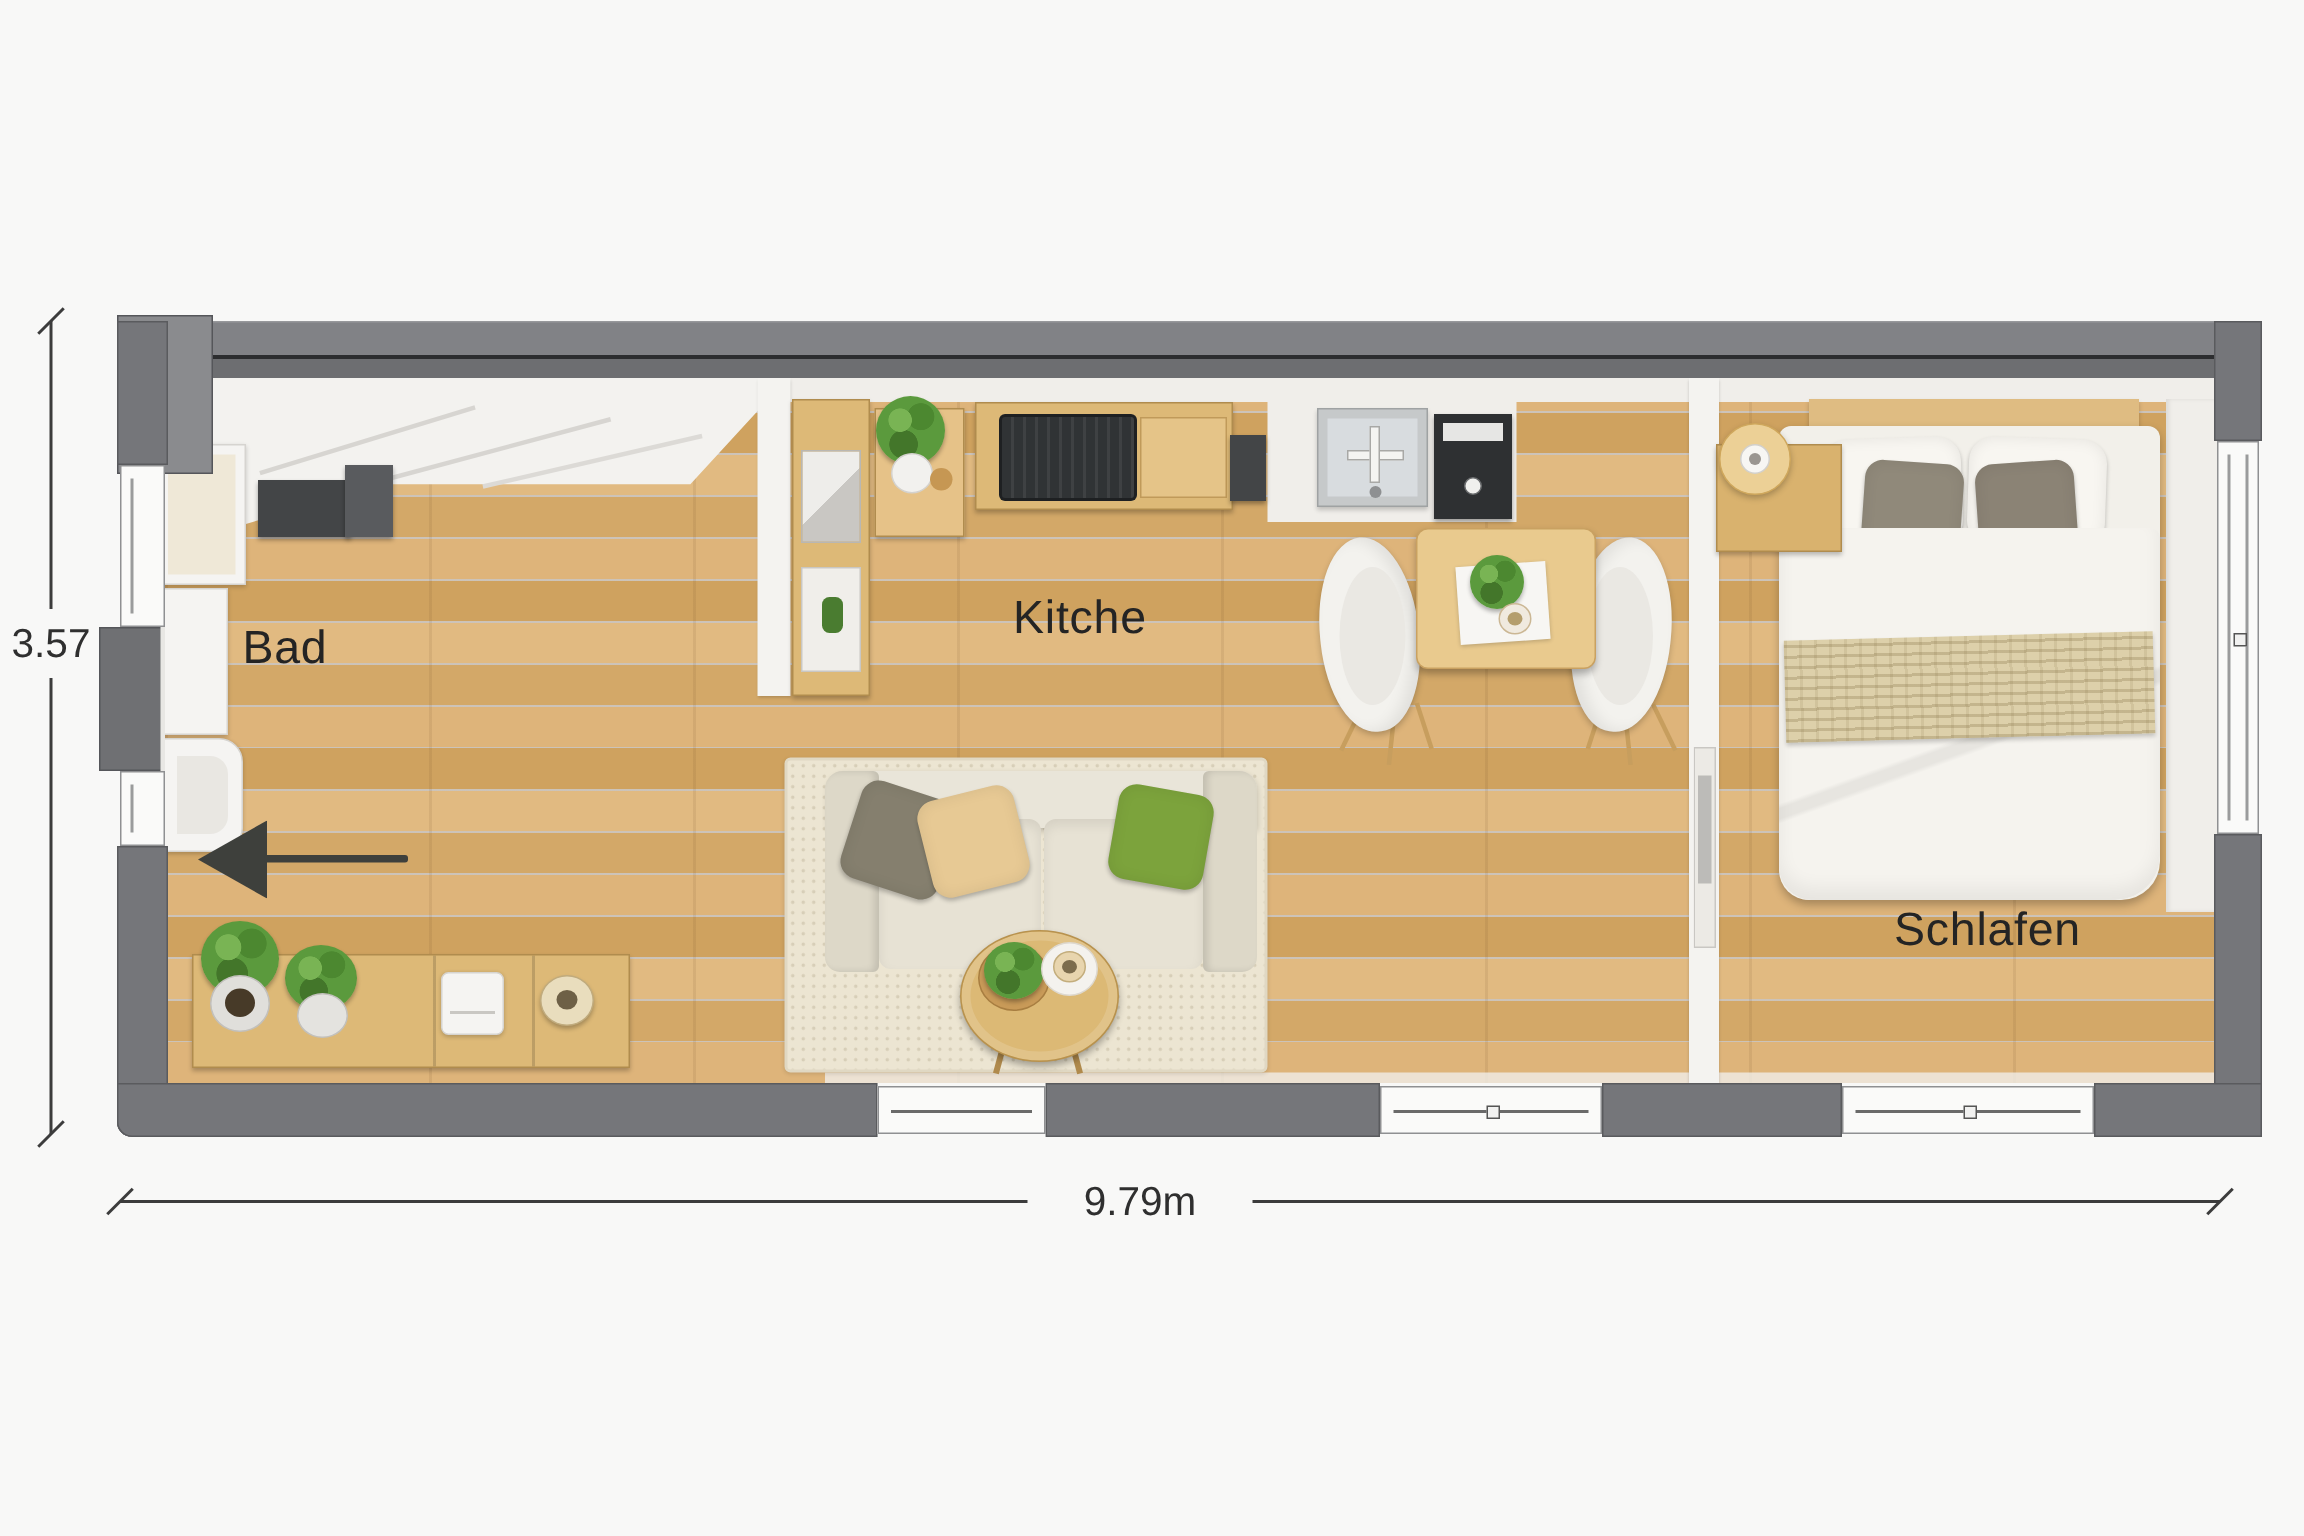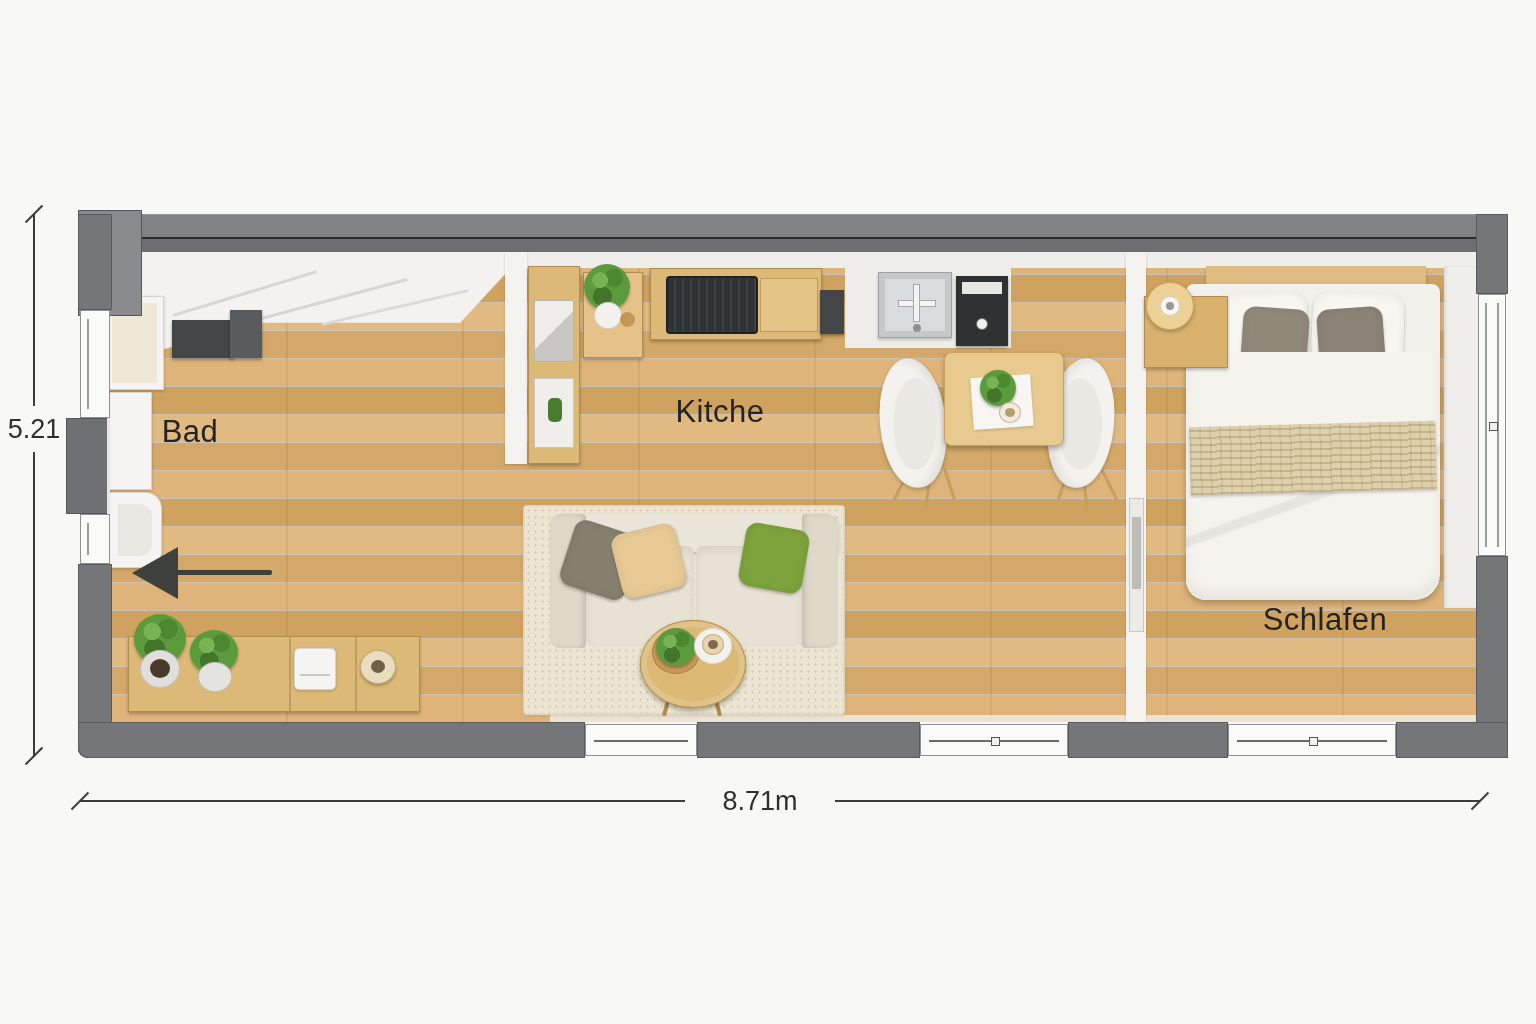--- a/index.html
+++ b/index.html
@@ -224,21 +224,21 @@
   <div class="abs wall" style="left:1396px;top:722px;width:112px;height:36px;"></div>
 
   <div class="abs roomlabel" style="left:140px;top:414px;width:100px;">Bad</div>
   <div class="abs roomlabel" style="left:650px;top:394px;width:140px;">Kitche</div>
   <div class="abs roomlabel" style="left:1250px;top:602px;width:150px;">Schlafen</div>
 
   <div class="abs dimline" style="left:33px;top:214px;width:2px;height:192px;"></div>
   <div class="abs dimline" style="left:33px;top:452px;width:2px;height:304px;"></div>
   <div class="abs tick" style="left:22px;top:213px;"></div>
   <div class="abs tick" style="left:22px;top:755px;"></div>
-  <div class="abs dimlabel" style="left:0px;top:414px;width:68px;">5.21</div>
+  <div class="abs dimlabel" style="left:0px;top:414px;width:68px;">3.57</div>
 
   <div class="abs dimline" style="left:80px;top:800px;width:605px;height:2px;"></div>
   <div class="abs dimline" style="left:835px;top:800px;width:645px;height:2px;"></div>
   <div class="abs tick" style="left:68px;top:800px;"></div>
   <div class="abs tick" style="left:1468px;top:800px;"></div>
-  <div class="abs dimlabel" style="left:690px;top:786px;width:140px;">8.71m</div>
+  <div class="abs dimlabel" style="left:690px;top:786px;width:140px;">9.79m</div>
 
 </div>
 
 </body></html>

